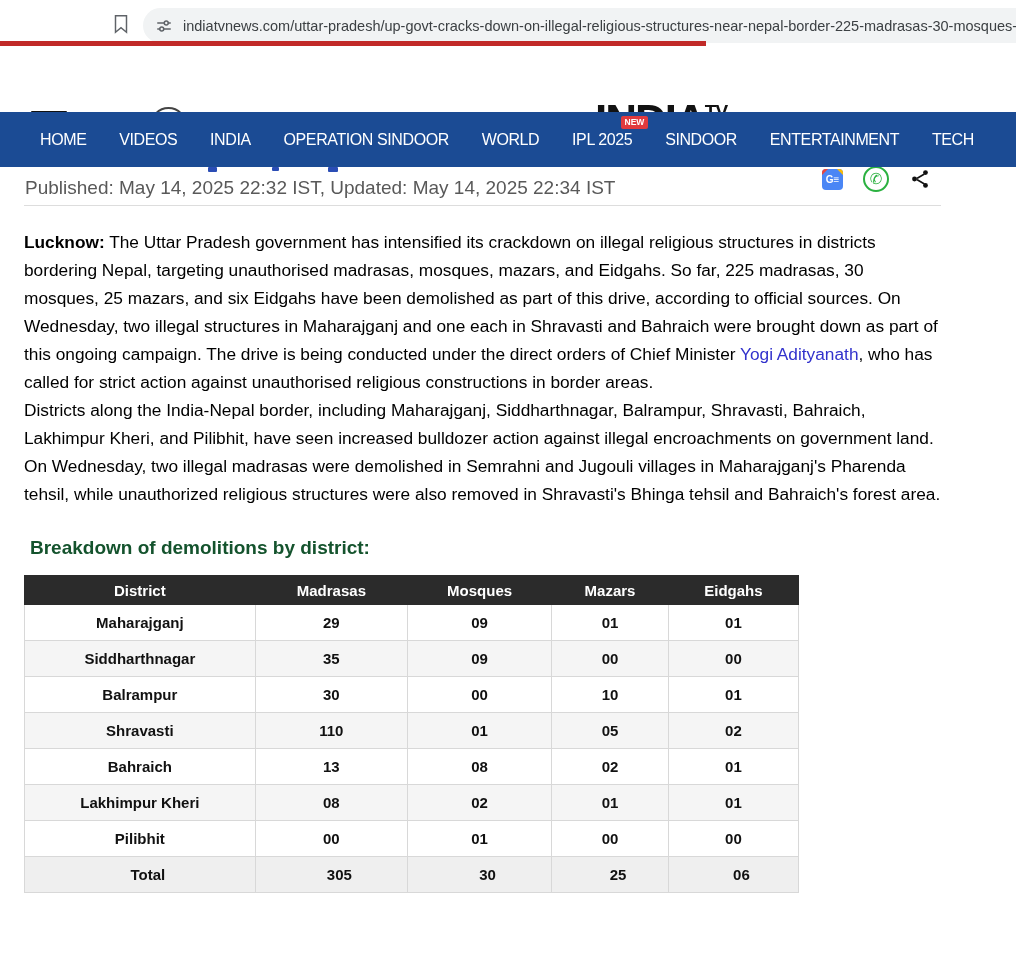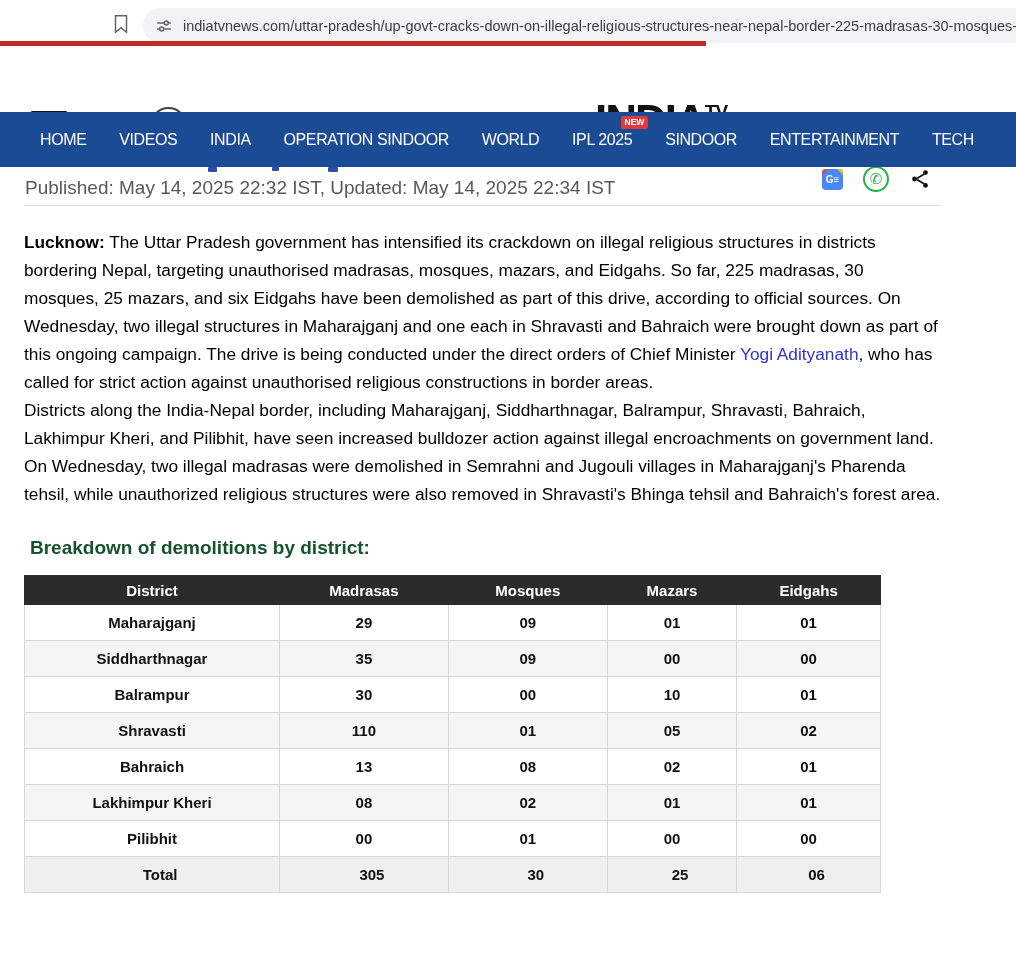--- a/index.html
+++ b/index.html
@@ -66,21 +66,21 @@
   
   .article-body { position:absolute; top:228px; left:24px; width:917px; font-size:17.3px;
     line-height:28px; color:#000; }
   .article-body p { margin:0; }
   .article-body strong { font-weight:bold; }
   .article-body a.inline-link { color:#3232cc; text-decoration:none; cursor:pointer; }
 
   .section-heading { position:absolute; top:537px; left:24px; font-size:19px; font-weight:bold; color:#14532d;margin-left:6px; }
 
   
-  .demol-table { position:absolute; top:575px; left:24px; width:857px; border-collapse:collapse;
+  .demol-table { position:absolute; top:575px; left:24px; width:775px; border-collapse:collapse;
     font-size:15px; color:#111; }
   .demol-table th { background:#2b2b2b; color:#fff; font-weight:bold; height:29px;
     border:1px solid #2b2b2b; text-align:center; }
   .demol-table td { height:36px; text-align:center; border:1px solid #d8d8d8;font-weight:bold; }
   .demol-table tbody tr:nth-child(even) td { background:#f5f5f5; }
   .demol-table tfoot td { background:#efefef; font-weight:bold;padding-left:16px; }
   .col-district{ width:29.8%; } .col-madrasas{ width:19.7%; } .col-mosques{ width:18.6%; }
   .col-mazars{ width:15.1%; } .col-eidgahs{ width:16.8%; }
 </style>
 </head>

